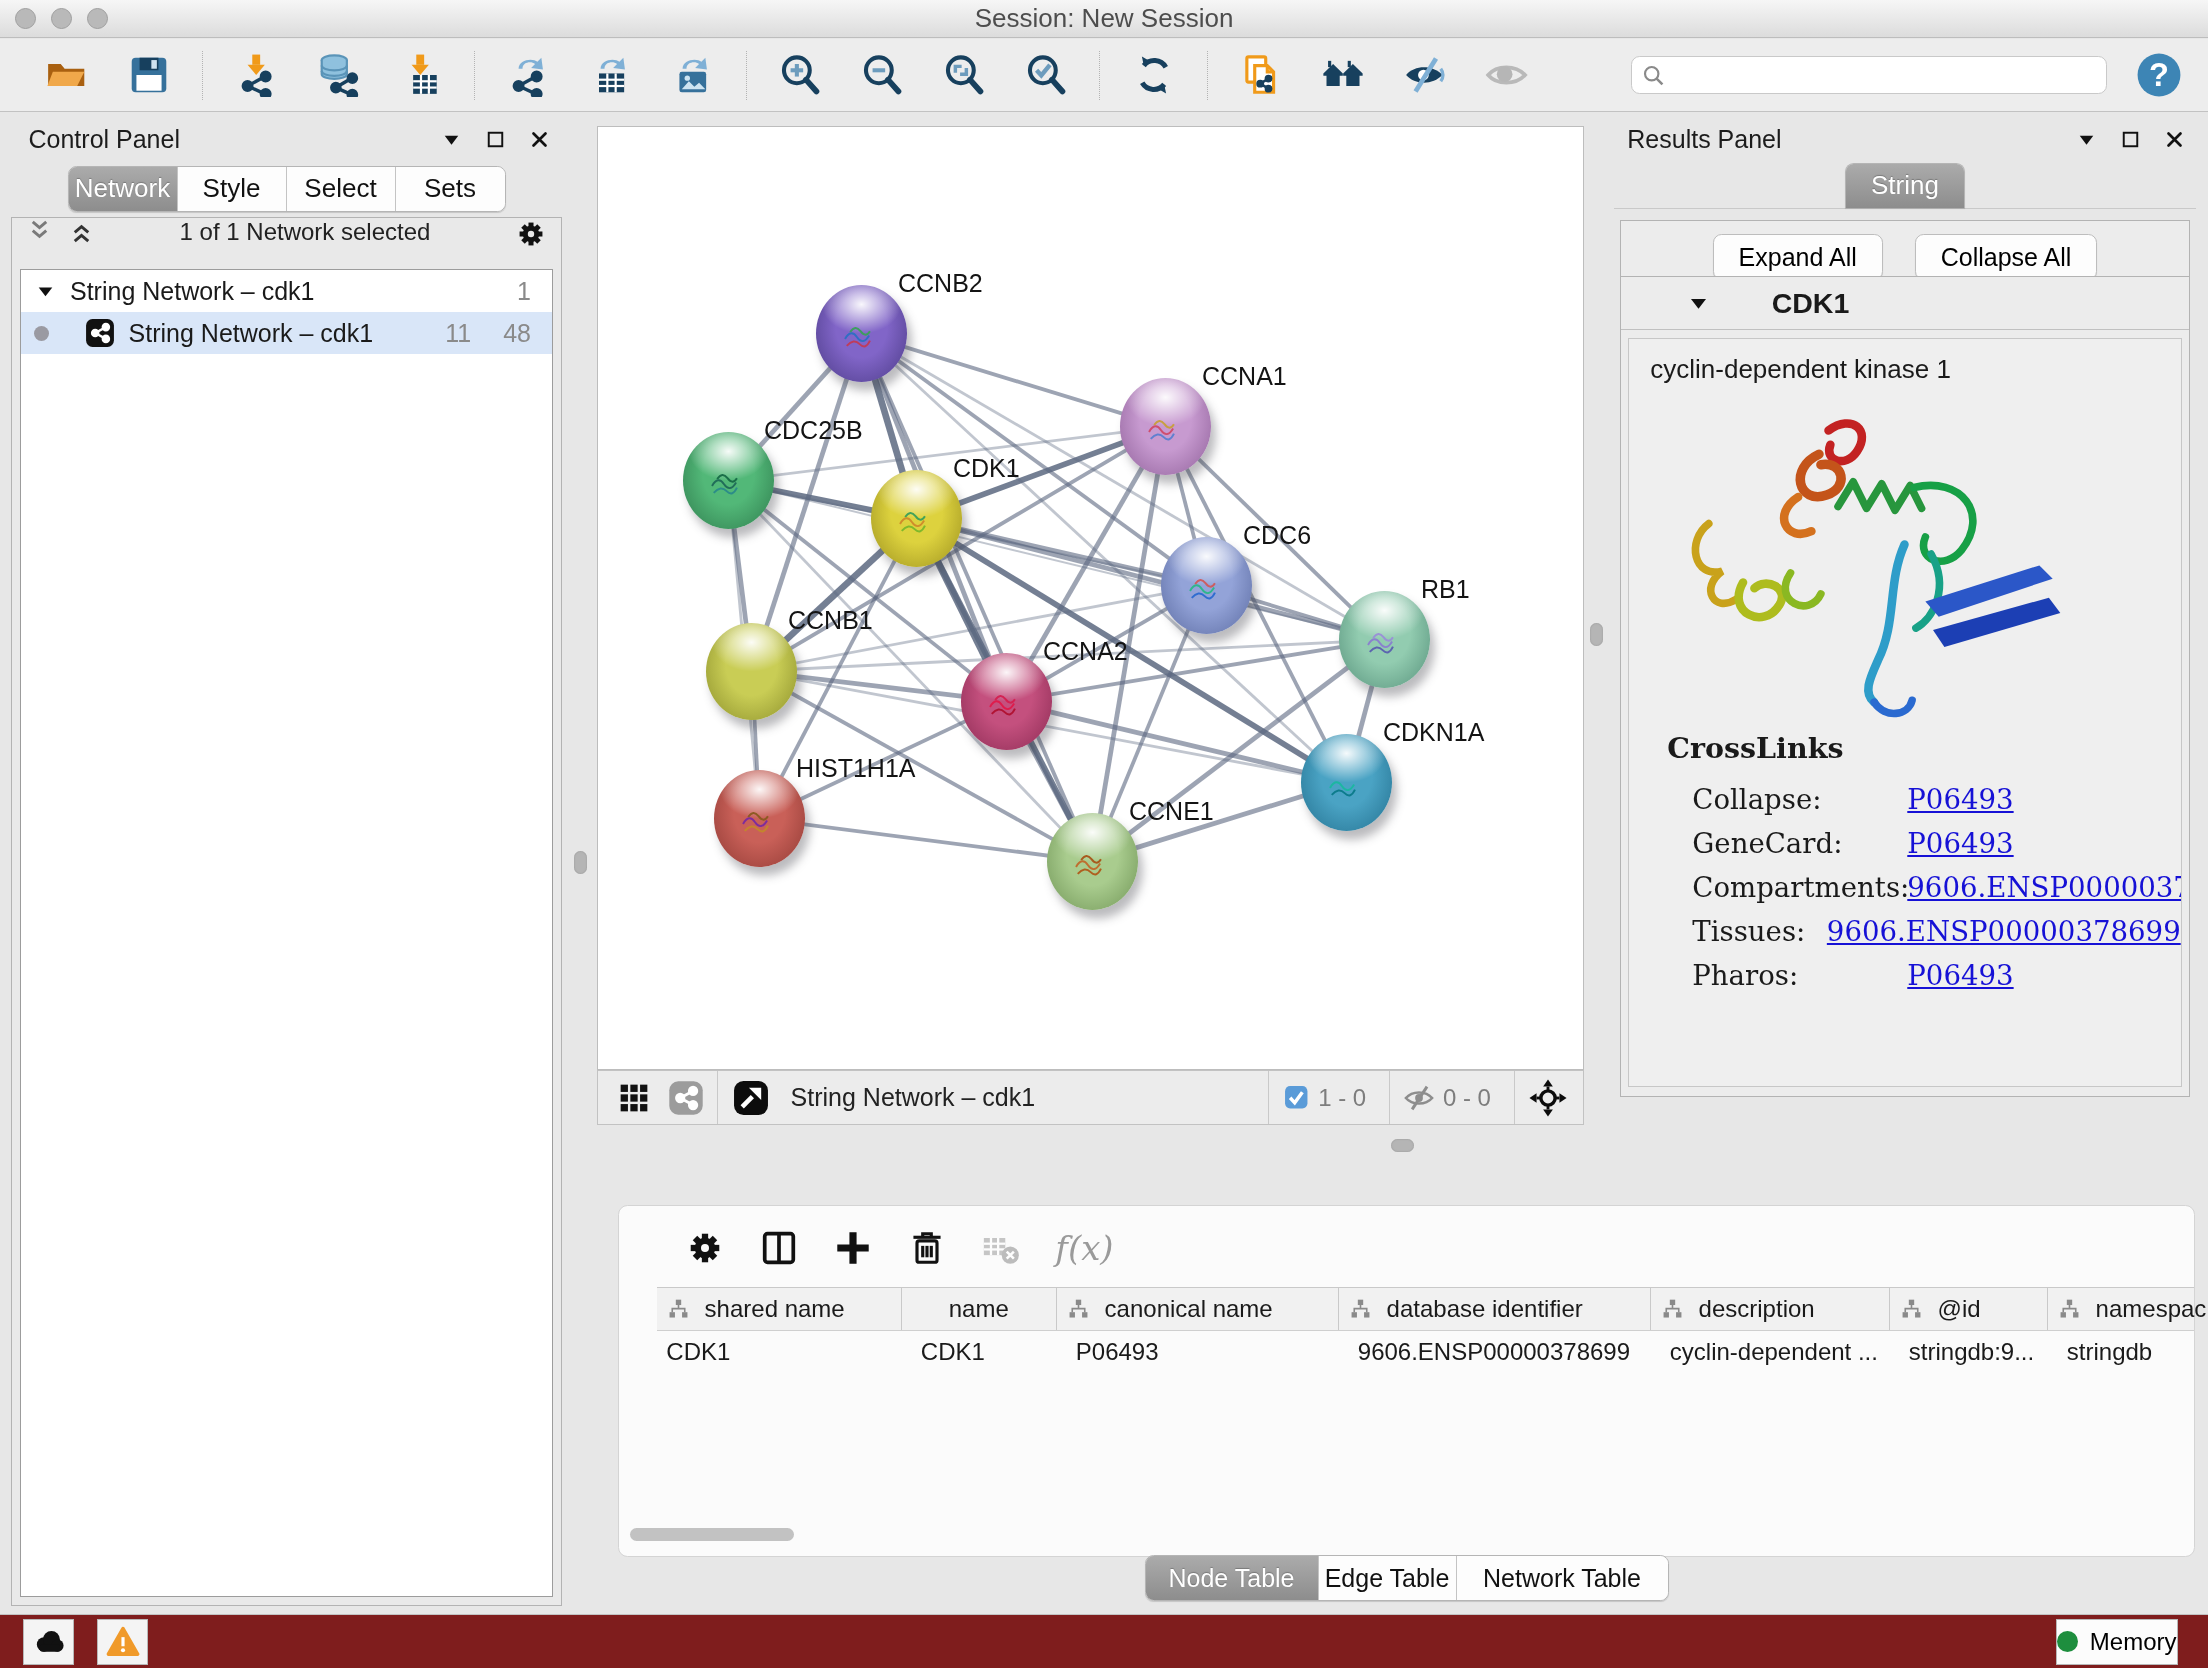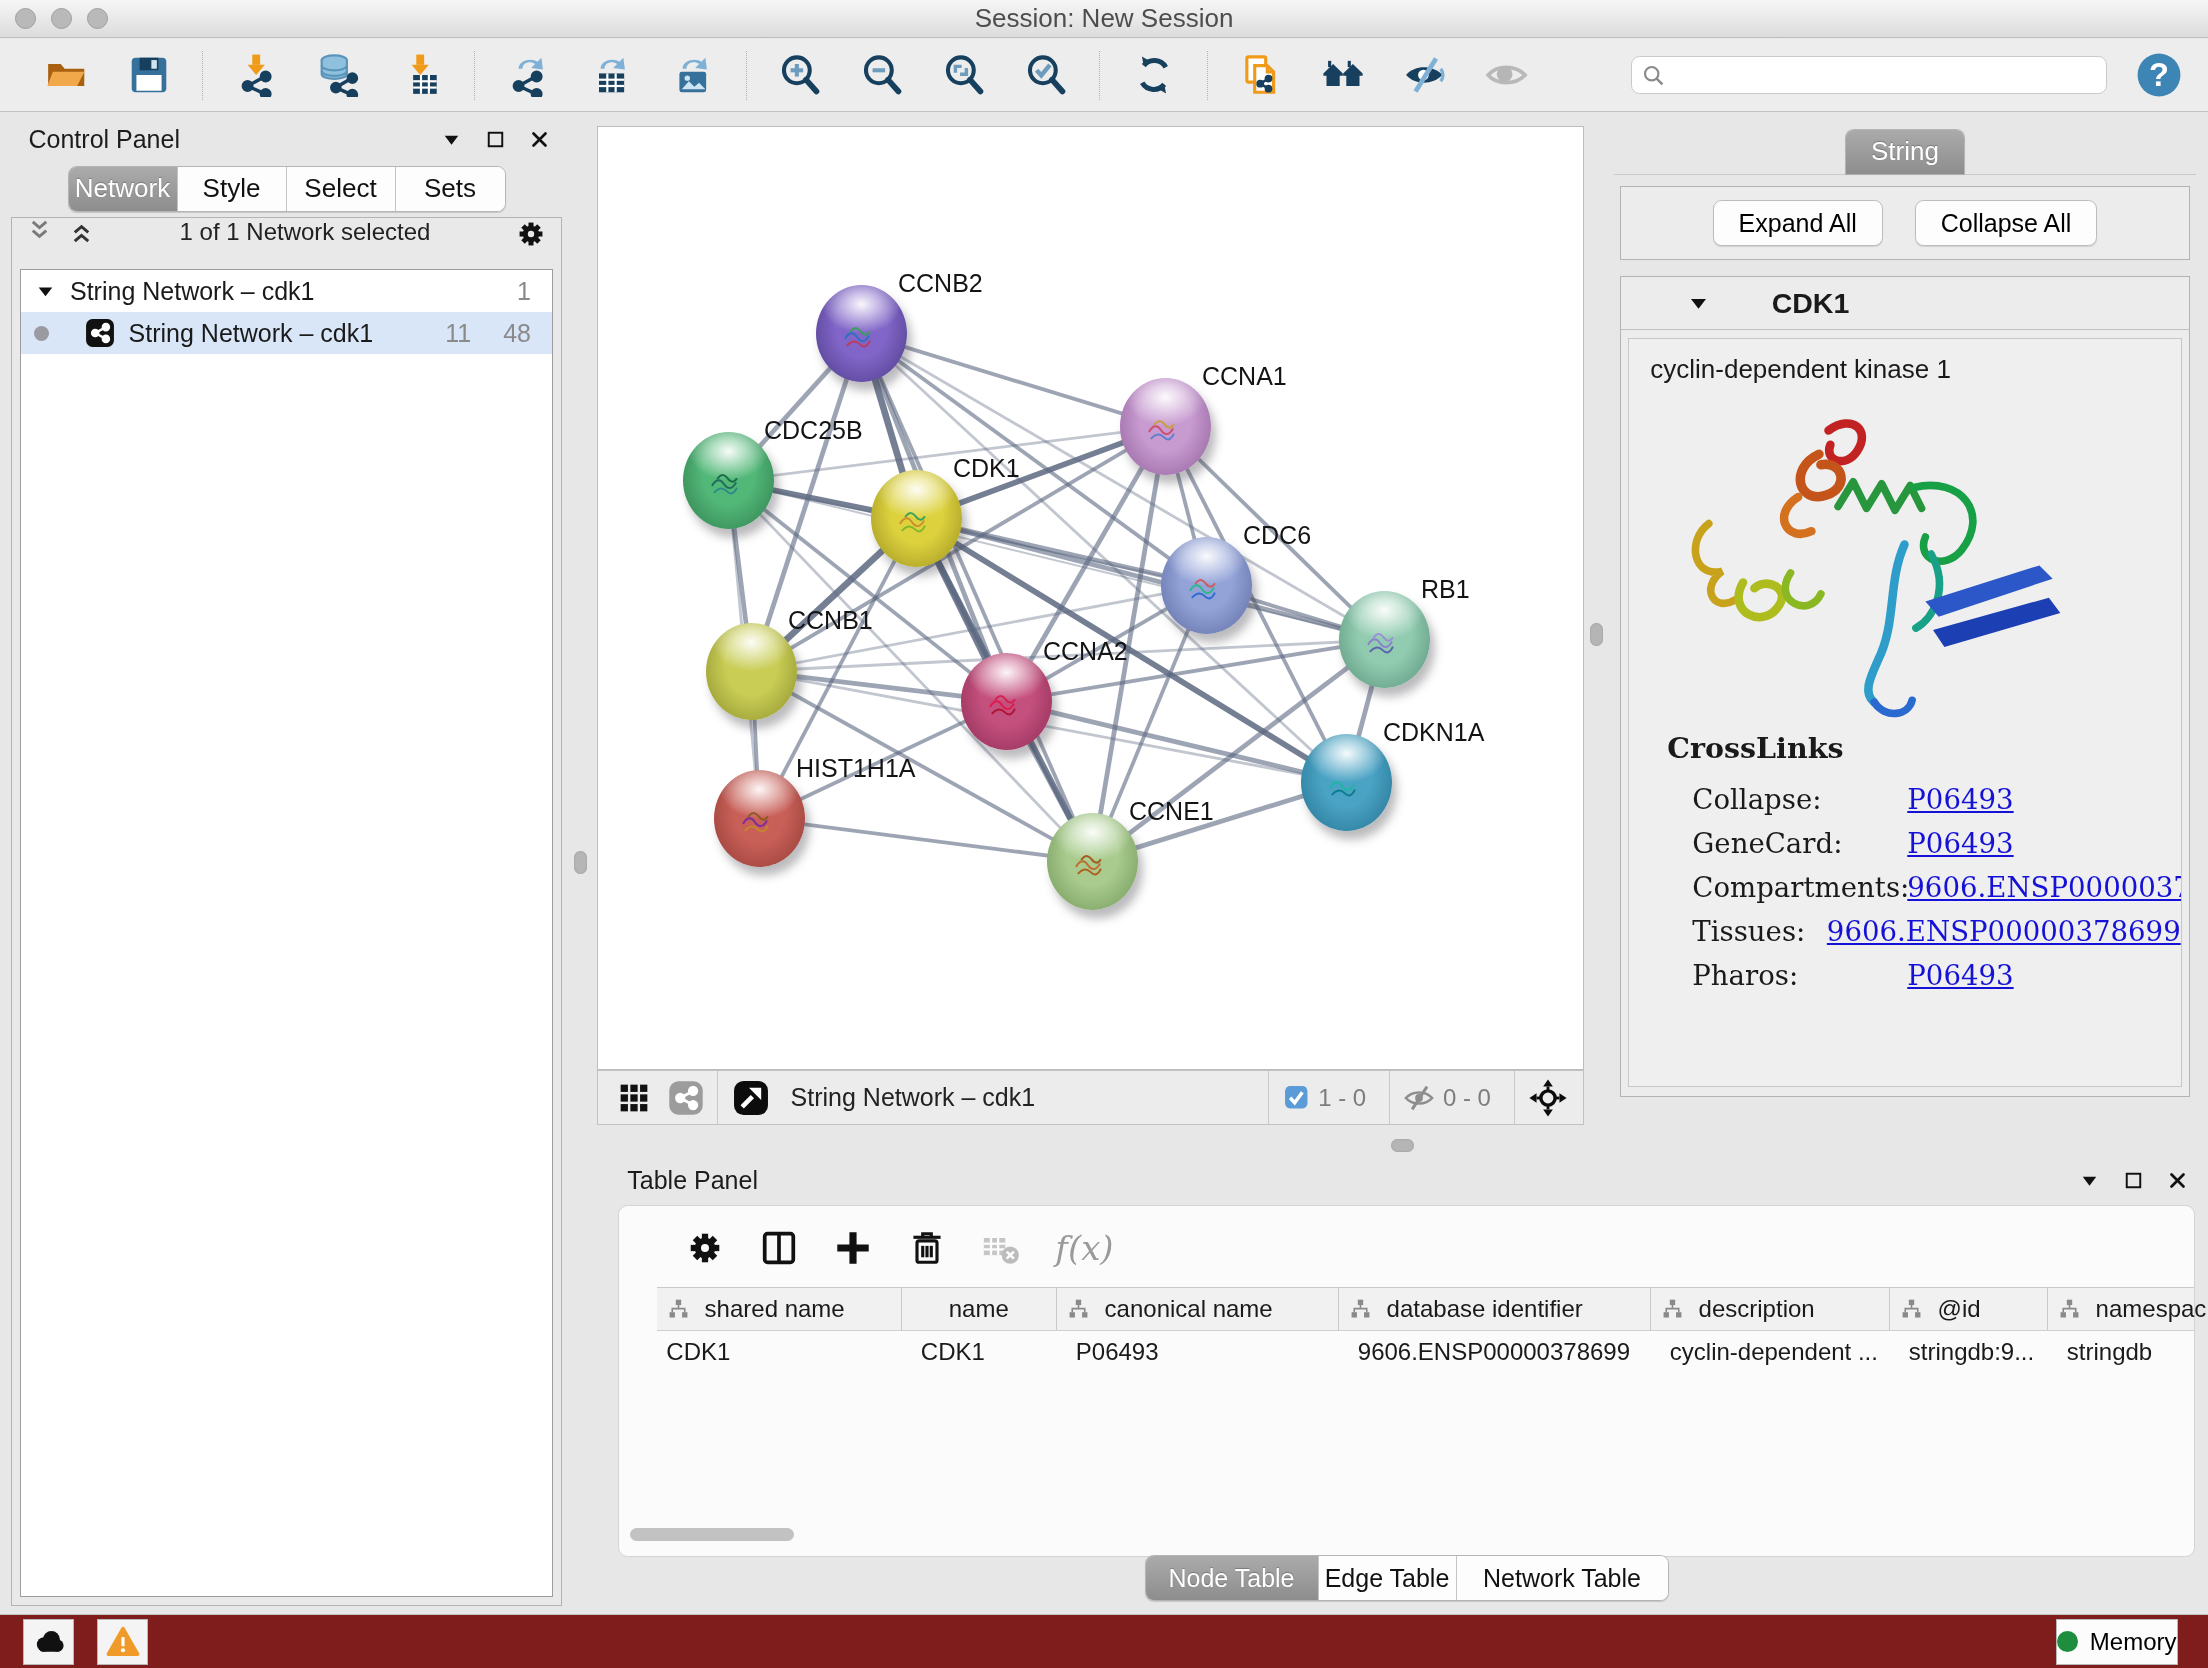--- a/index.html
+++ b/index.html
@@ -655,20 +655,40 @@
           </g>
         </svg>
       </button>
   </div>
 
   <span class="grip" style="left:574px;top:851px;width:13.3px;height:23px"></span>
   <span class="grip" style="left:1590px;top:623px;width:13.3px;height:23px"></span>
   <span class="grip" style="left:1391px;top:1139px;width:23px;height:13.3px"></span>
 
   <div id="results-panel" class="abs">
+    <div class="panel-head">
+      <span class="panel-title" style="margin-left:13.3px">Results Panel</span>
+      <span class="head-icons" style="margin-right:11.4px">
+        <button>
+            <svg viewBox="0 0 28 28">
+              <path d="M5 9h18L14 21z" fill="#111"></path>
+            </svg>
+          </button>
+        <button>
+            <svg viewBox="0 0 28 28">
+              <rect x="5" y="5" width="18" height="18" stroke="#111" stroke-width="2.6" fill="none"></rect>
+            </svg>
+          </button>
+        <button>
+            <svg viewBox="0 0 28 28">
+              <path d="M6 6L22 22M22 6L6 22" stroke="#111" stroke-width="3.6" stroke-linecap="round"></path>
+            </svg>
+          </button>
+      </span>
+    </div>
     <div id="rp-tabrow">
       <div class="seg" style="border-bottom:none;border-radius:8.6px 8.6px 0 0">
         <button class="active" style="width:118px">String</button>
       </div>
     </div>
     <div id="rp-buttons">
       <button class="rp-btn">Expand All</button>
       <button class="rp-btn">Collapse All</button>
     </div>
     <div id="rp-section">
@@ -720,40 +740,20 @@
     <span class="xl-label">Pharos:</span>
     <a href="#">P06493</a>
               </div>
             </div>
         </div>
       </div>
     </div>
   </div>
 
   <div id="table-panel" class="abs">
-    <div class="panel-head">
-      <span class="panel-title" style="margin-left:13.3px">Table Panel</span>
-      <span class="head-icons" style="margin-right:11.4px">
-        <button>
-            <svg viewBox="0 0 28 28">
-              <path d="M5 9h18L14 21z" fill="#111"></path>
-            </svg>
-          </button>
-        <button>
-            <svg viewBox="0 0 28 28">
-              <rect x="5" y="5" width="18" height="18" stroke="#111" stroke-width="2.6" fill="none"></rect>
-            </svg>
-          </button>
-        <button>
-            <svg viewBox="0 0 28 28">
-              <path d="M6 6L22 22M22 6L6 22" stroke="#111" stroke-width="3.6" stroke-linecap="round"></path>
-            </svg>
-          </button>
-      </span>
-    </div>
     <div id="tp-box">
       <div id="tp-toolbar">
         <button>
             <svg viewBox="0 0 28 28">
               <g stroke="#111" stroke-width="4.4">
                 <line x1="14" y1="4" x2="14" y2="24"></line>
                 <line x1="4" y1="14" x2="24" y2="14"></line>
                 <line x1="7" y1="7" x2="21" y2="21"></line>
                 <line x1="7" y1="21" x2="21" y2="7"></line>
               </g>

